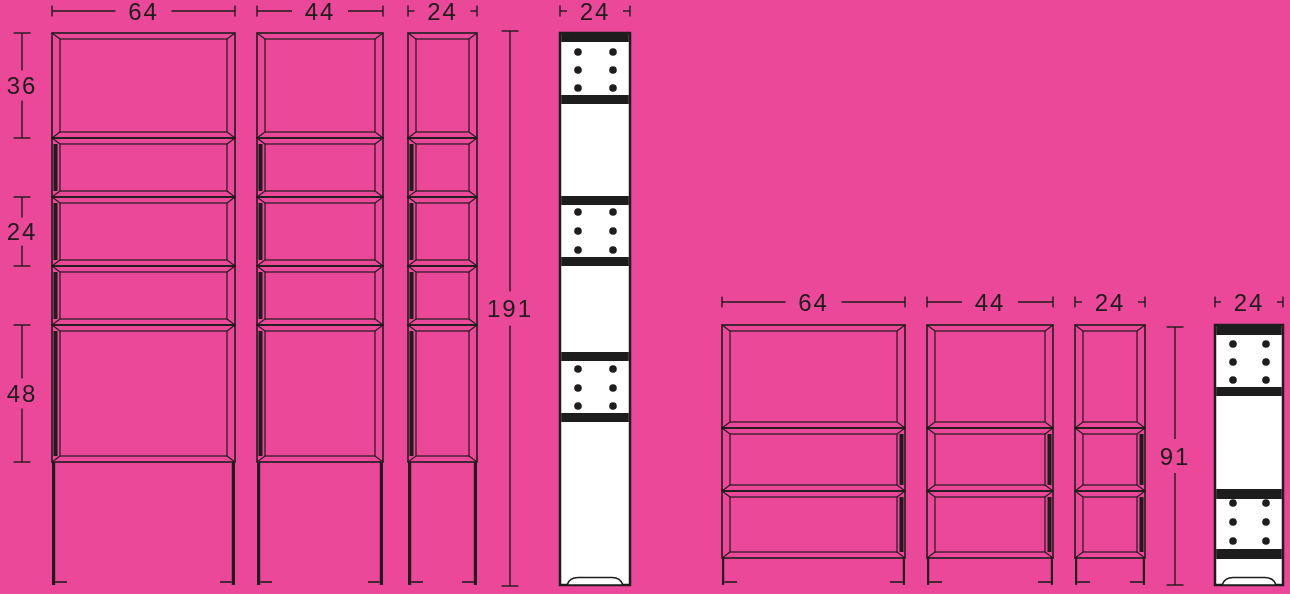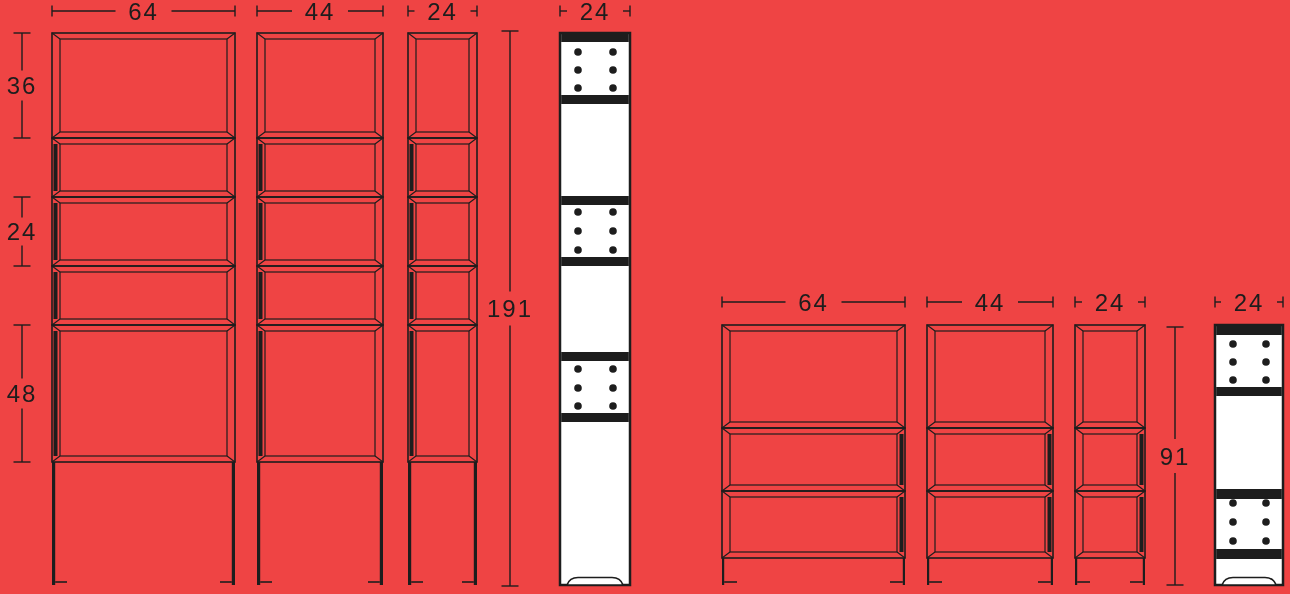--- a/index.html
+++ b/index.html
@@ -1,16 +1,16 @@
 <!DOCTYPE html>
 <html><head>
 <meta charset="utf-8">
 <style>
   html,body{margin:0;padding:0;background:#ffffff;}
-  .canvas{position:relative;width:1290px;height:594px;background:#ef4444;overflow:hidden;}
+  .canvas{position:relative;width:1290px;height:594px;background:#ec4899;overflow:hidden;}
   svg{display:block;}
   text{font-family:"Liberation Sans",sans-serif;font-weight:400;}
 </style>
 </head>
 <body>
 
 <div class="canvas">
   <svg id="drawing" width="1290" height="594" viewBox="0 0 1290 594">
       <g>
         <g>

